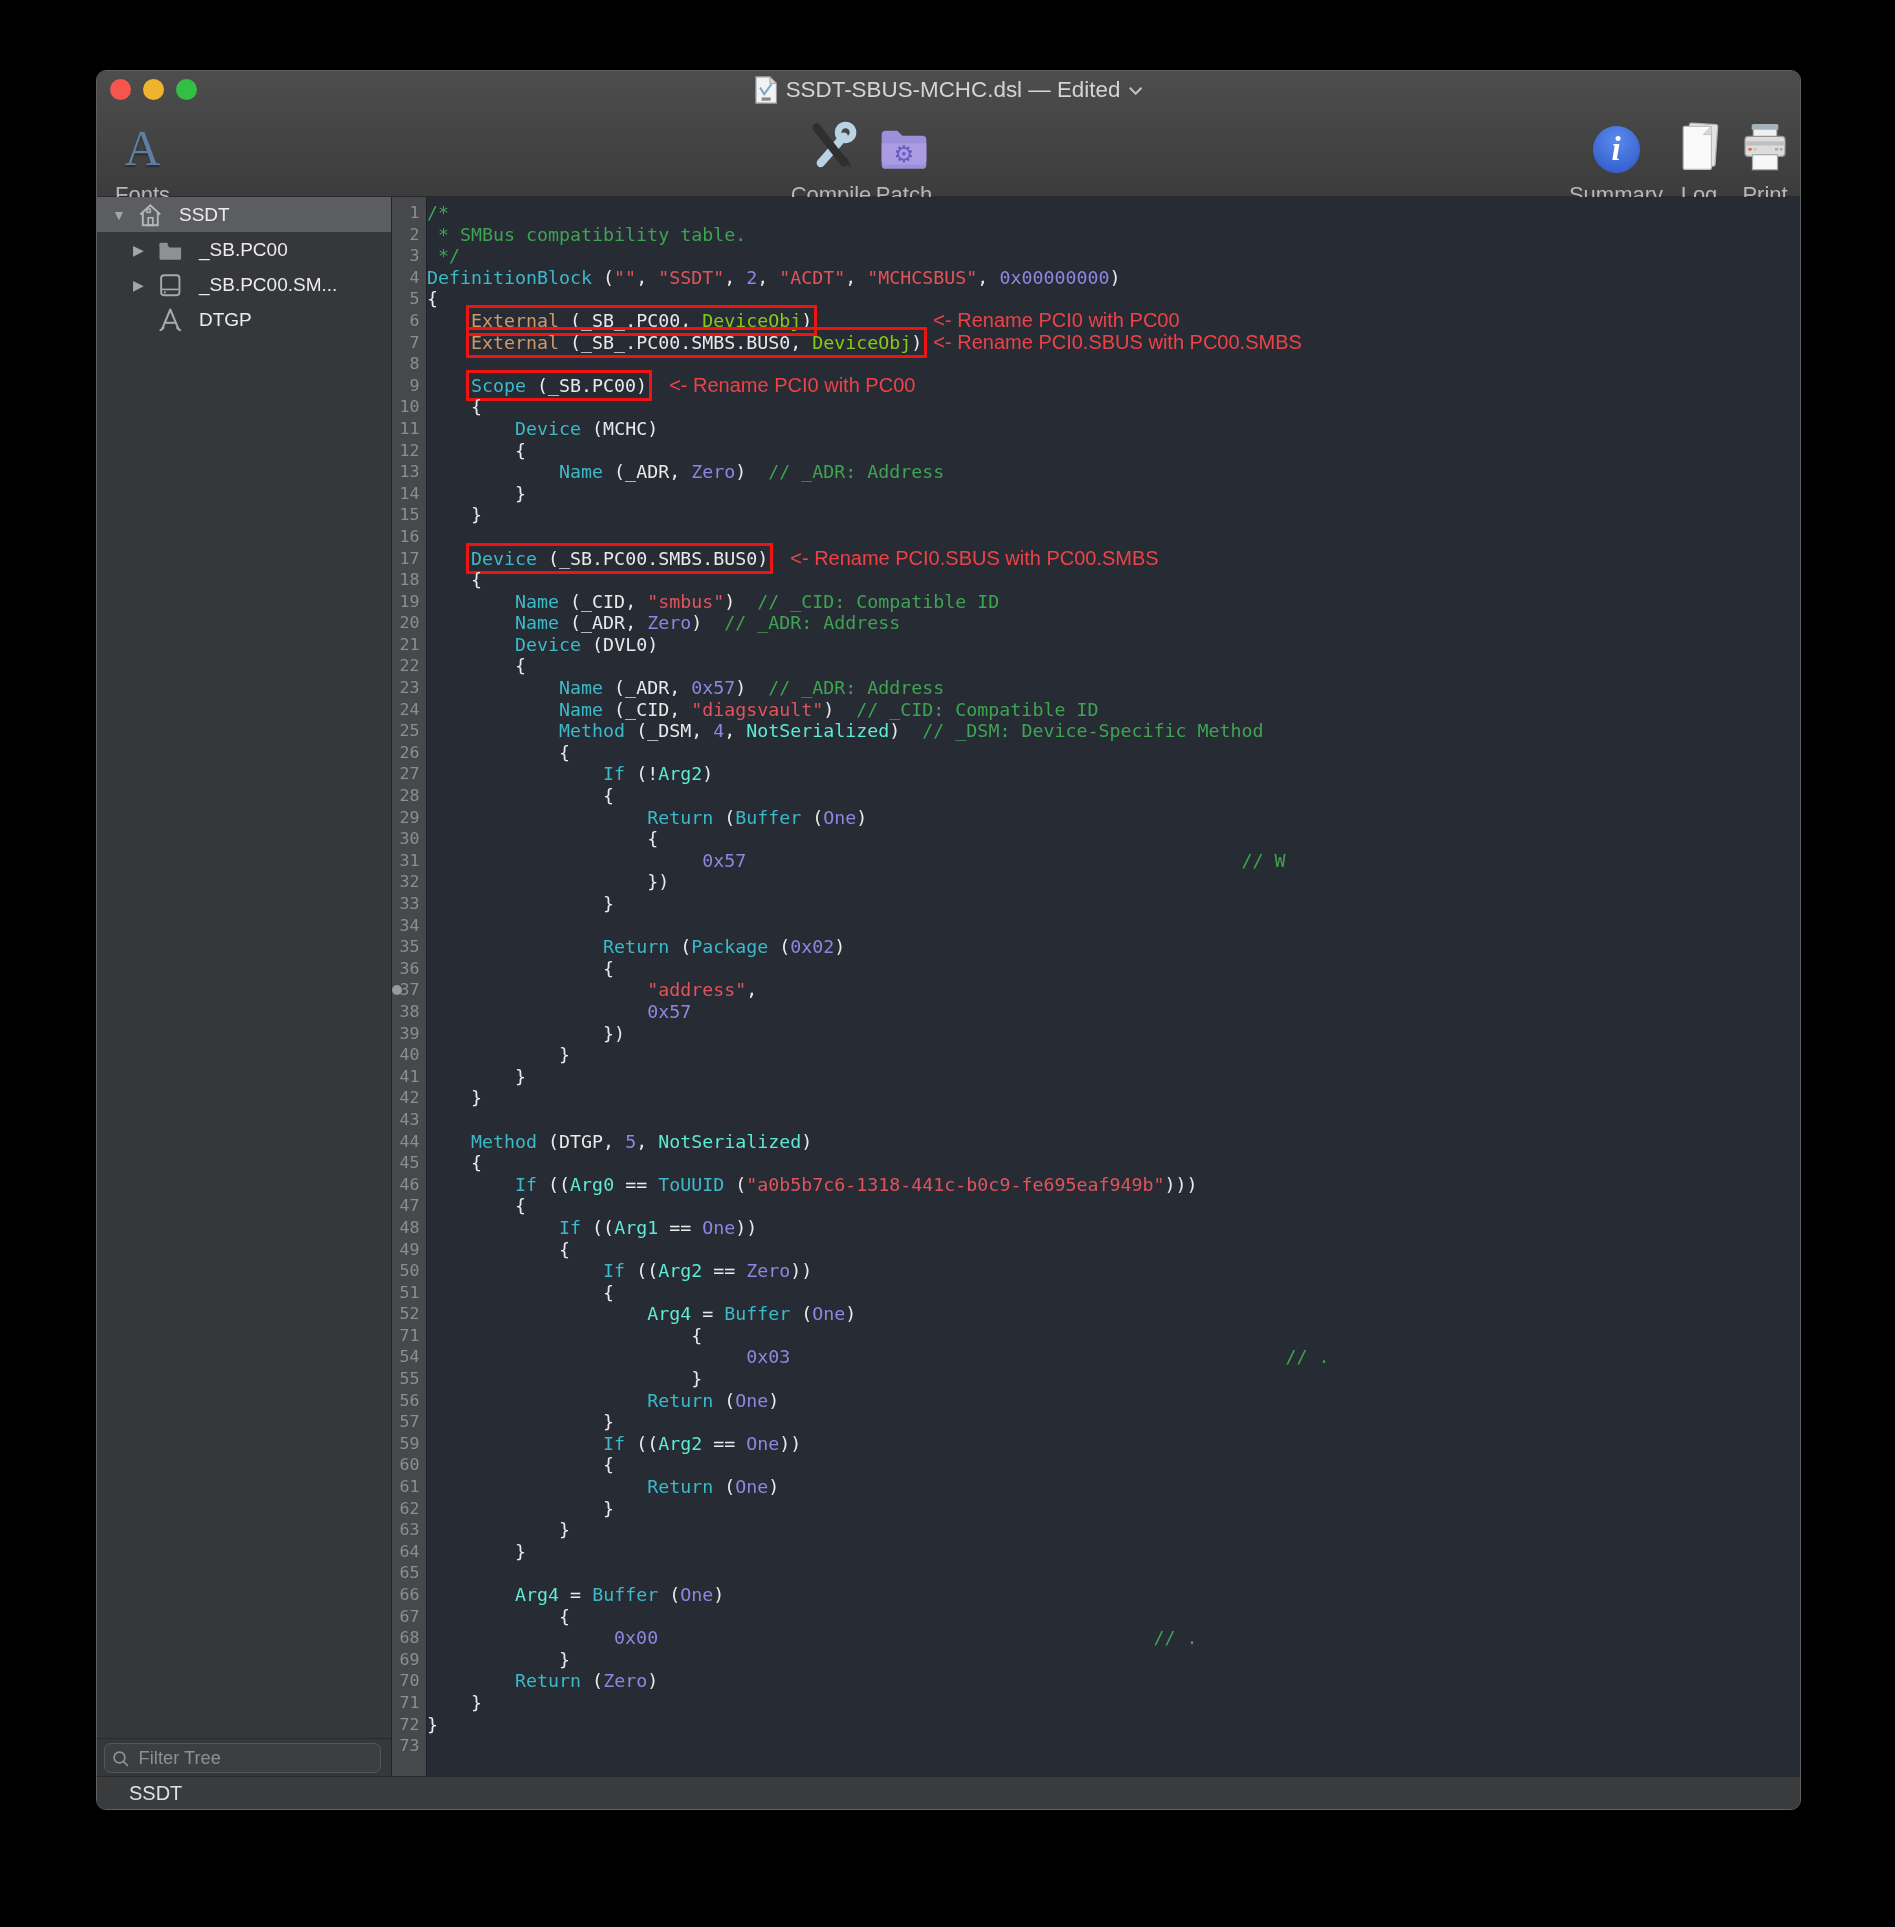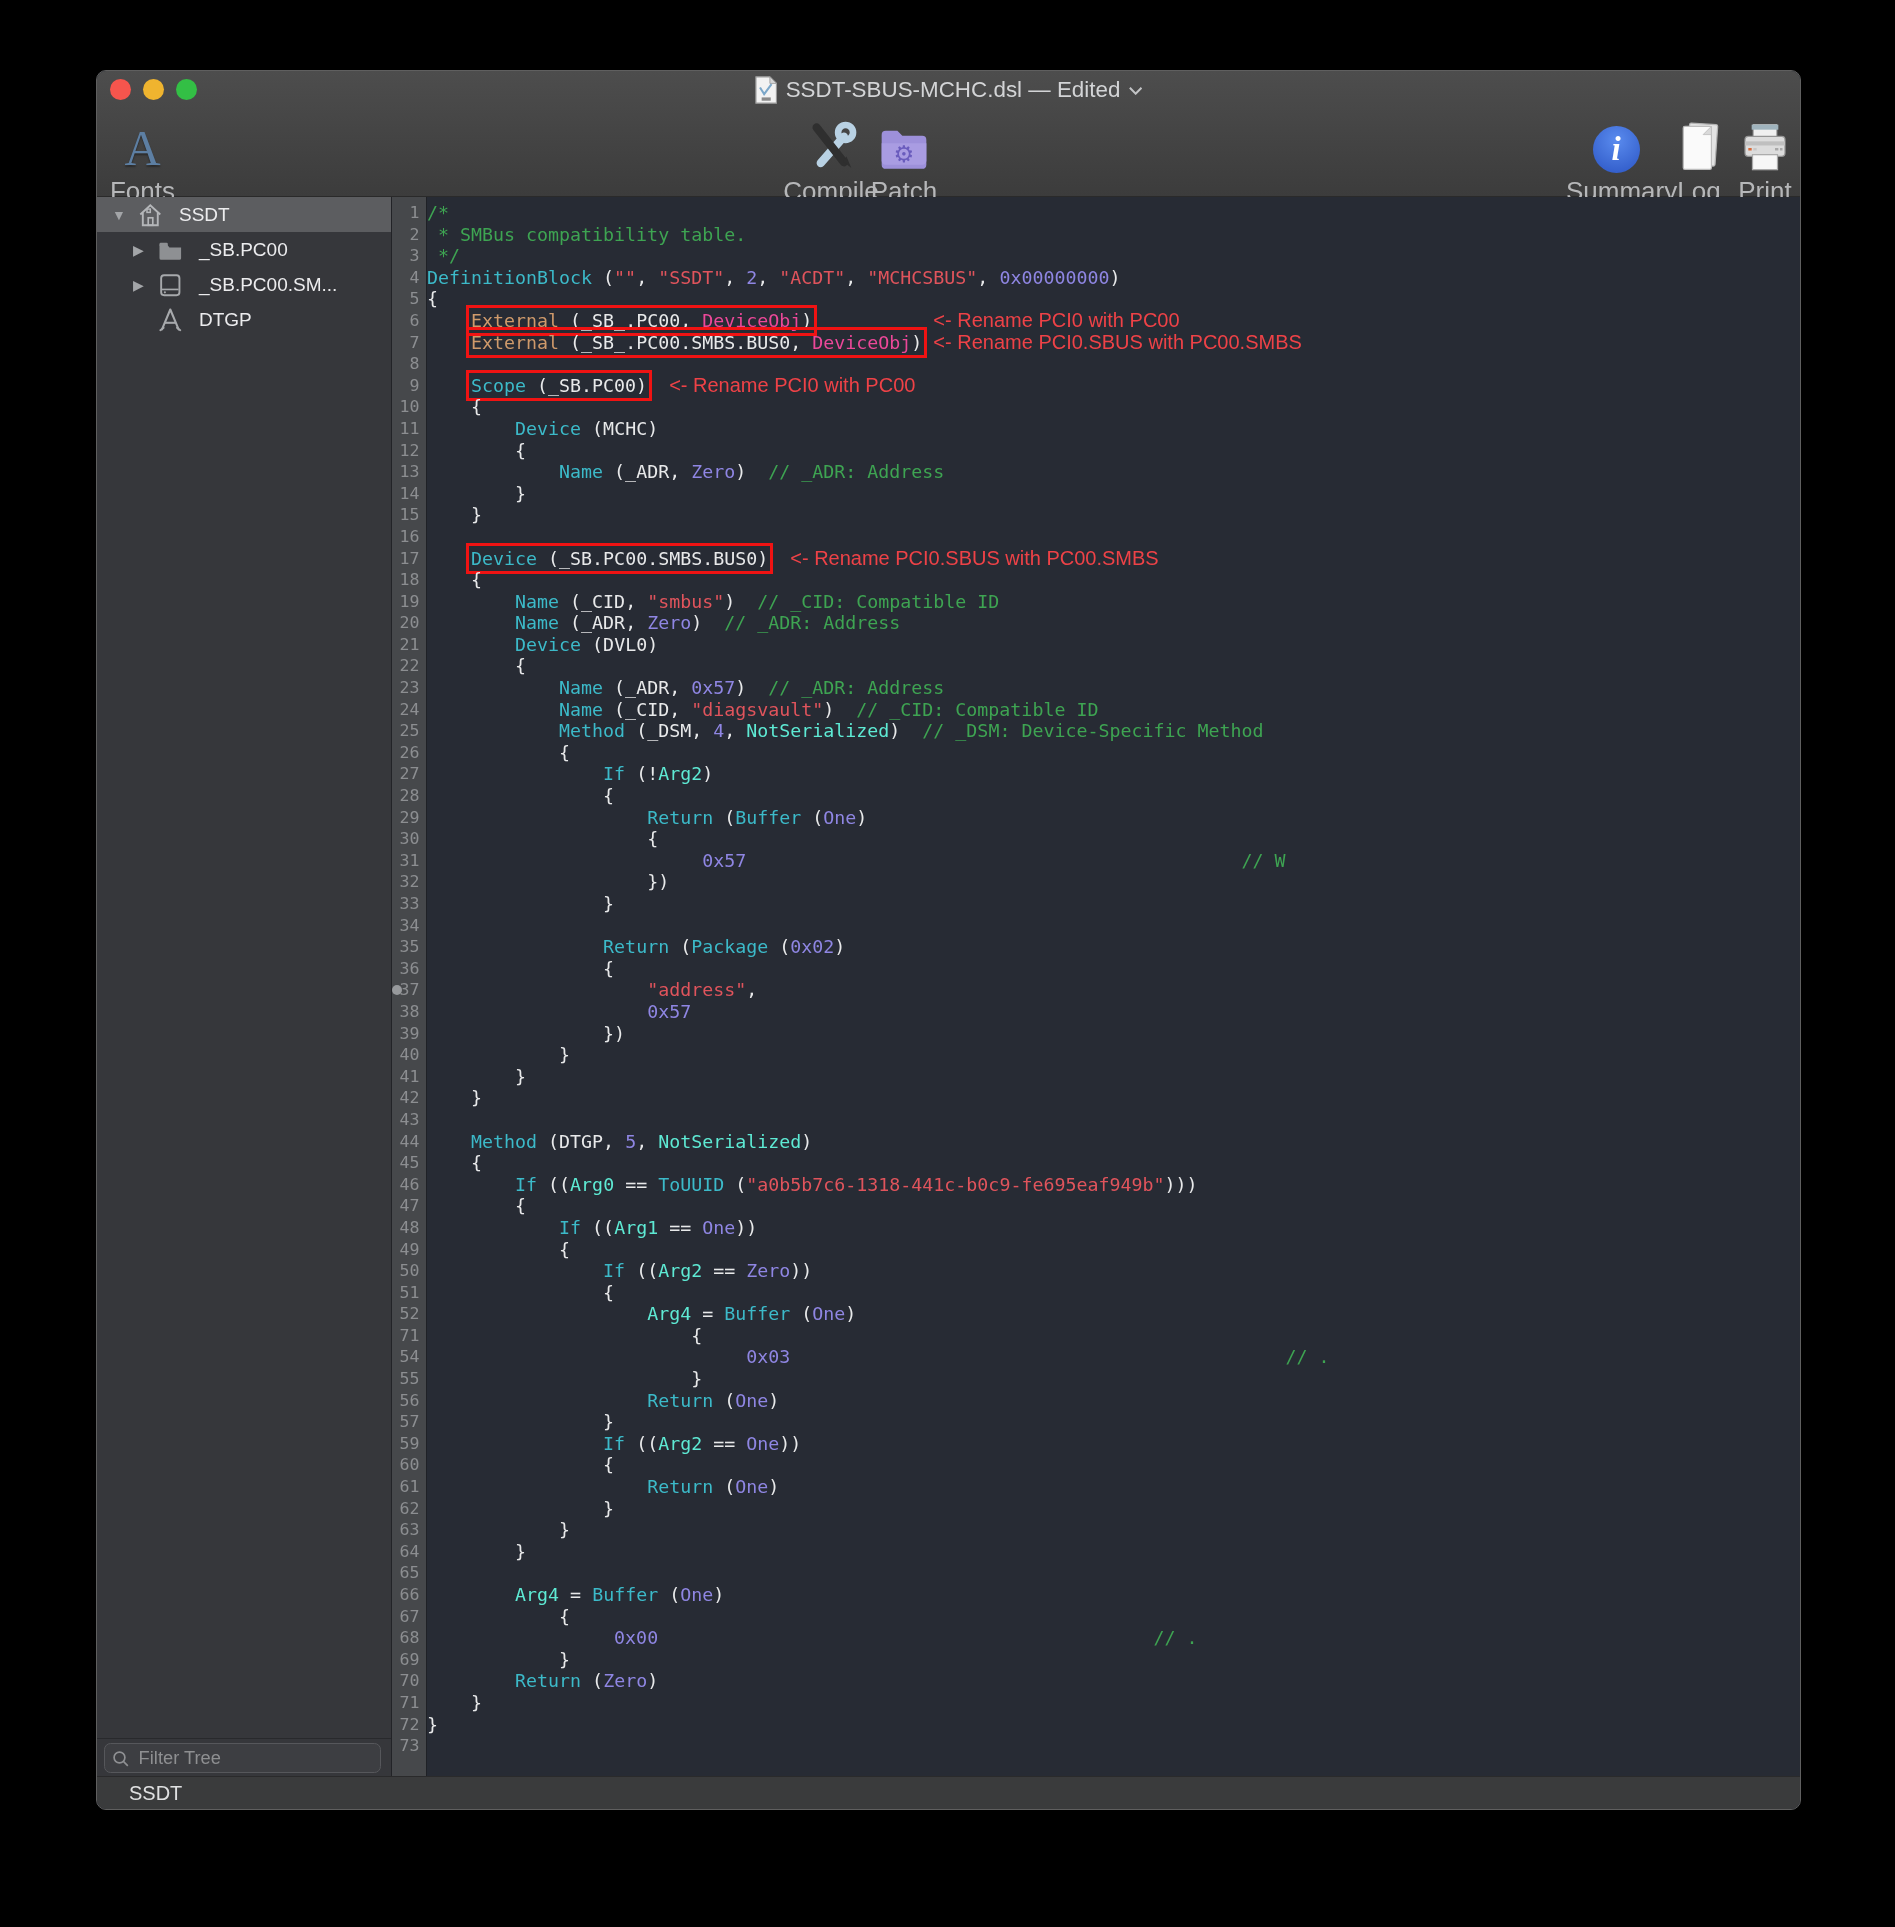--- a/index.html
+++ b/index.html
@@ -11,21 +11,21 @@
   .tl{width:21.6px;height:21.6px;border-radius:50%;}
   .tl.red{background:#f5554d;}
   .tl.yellow{background:#efb42f;}
   .tl.green{background:#33bf45;}
   .title-wrap{position:absolute;left:0;right:0;top:0;height:37px;display:flex;align-items:center;justify-content:center;gap:8.3px;}
   .title-text{font-size:22.4px;color:#d3d4d6;}
   .chevron-i{margin-top:3.3px;}
   
   .tb-item{position:absolute;top:47px;width:100px;text-align:center;cursor:default;}
   .tb-icon{height:55px;display:flex;align-items:flex-end;justify-content:center;}
-  .tb-label{display:block;margin-top:3px;font-size:26px;color:#b6b7b9;}
+  .tb-label{display:block;margin-top:9px;font-size:22px;color:#b6b7b9;}
   .fonts-A{font-family:"Liberation Serif",serif;font-size:50px;line-height:50px;color:#5d7fa3;text-shadow:0 1.7px 1.7px rgba(0,0,0,.35);}
   .info-circle{width:47px;height:47px;border-radius:50%;background:radial-gradient(circle at 50% 30%,#5a8bee,#2b55c4);display:flex;align-items:center;justify-content:center;}
   .info-circle span{font-family:"Liberation Serif",serif;font-style:italic;font-weight:bold;font-size:33px;color:#fff;}
   
   .content{position:absolute;left:0;top:126px;right:0;bottom:33px;}
   .sidebar{position:absolute;left:0;top:0;width:295px;bottom:0;background:#36373b;border-right:0.8px solid #222327;}
   .trow{position:relative;height:35px;line-height:35px;color:#ececee;font-size:19px;}
   .trow.sel{background:#5c5d60;}
   .tri{position:absolute;font-size:14px;color:#a3a5a8;top:0.8px;}
   .lvl0 .tri{left:15px;}
@@ -44,21 +44,21 @@
   
   .editor{position:absolute;left:295px;top:0;right:0;bottom:0;background:#272b34;overflow:hidden;}
   .gutter-bg{position:absolute;left:0;top:0;bottom:0;width:35px;background:#46484b;border-right:0.8px solid #1f2126;}
   #code-lines{position:relative;padding-top:5px;z-index:1;}
   .code-line{position:relative;display:flex;height:21.6px;}
   .ln{flex:0 0 35px;font-family:"DejaVu Sans Mono",monospace;font-size:16.6px;line-height:21.6px;color:#8c8e91;text-align:right;padding-right:7.5px;}
   .lc{white-space:pre;font-family:"DejaVu Sans Mono",monospace;font-size:18.3px;line-height:21.6px;color:#e8e9ea;}
   .t-p{color:#e8e9ea;}
   .t-k{color:#3cbac9;}
   .t-e{color:#cf9a6b;}
-  .t-o{color:#ec4899;}
+  .t-o{color:#84cc16;}
   .t-s{color:#e0545c;}
   .t-n{color:#8f86e3;}
   .t-a{color:#5eead4;}
   .t-c{color:#3ea452;}
   .pbox{outline:3.3px solid #f01313;outline-offset:2.5px;}
   .ann{font-family:"Liberation Sans",sans-serif;font-size:20px;color:#ee4247;}
   .dot{position:absolute;left:0;top:5.8px;width:10px;height:10px;border-radius:50%;background:#97999c;z-index:2;}
   
   .statusbar{position:absolute;left:0;right:0;bottom:0;height:33px;background:#3a3b3c;border-top:0.8px solid #2a2a2b;color:#dfe0e1;font-size:20px;line-height:32px;padding-left:32px;}
   svg{display:block;}

